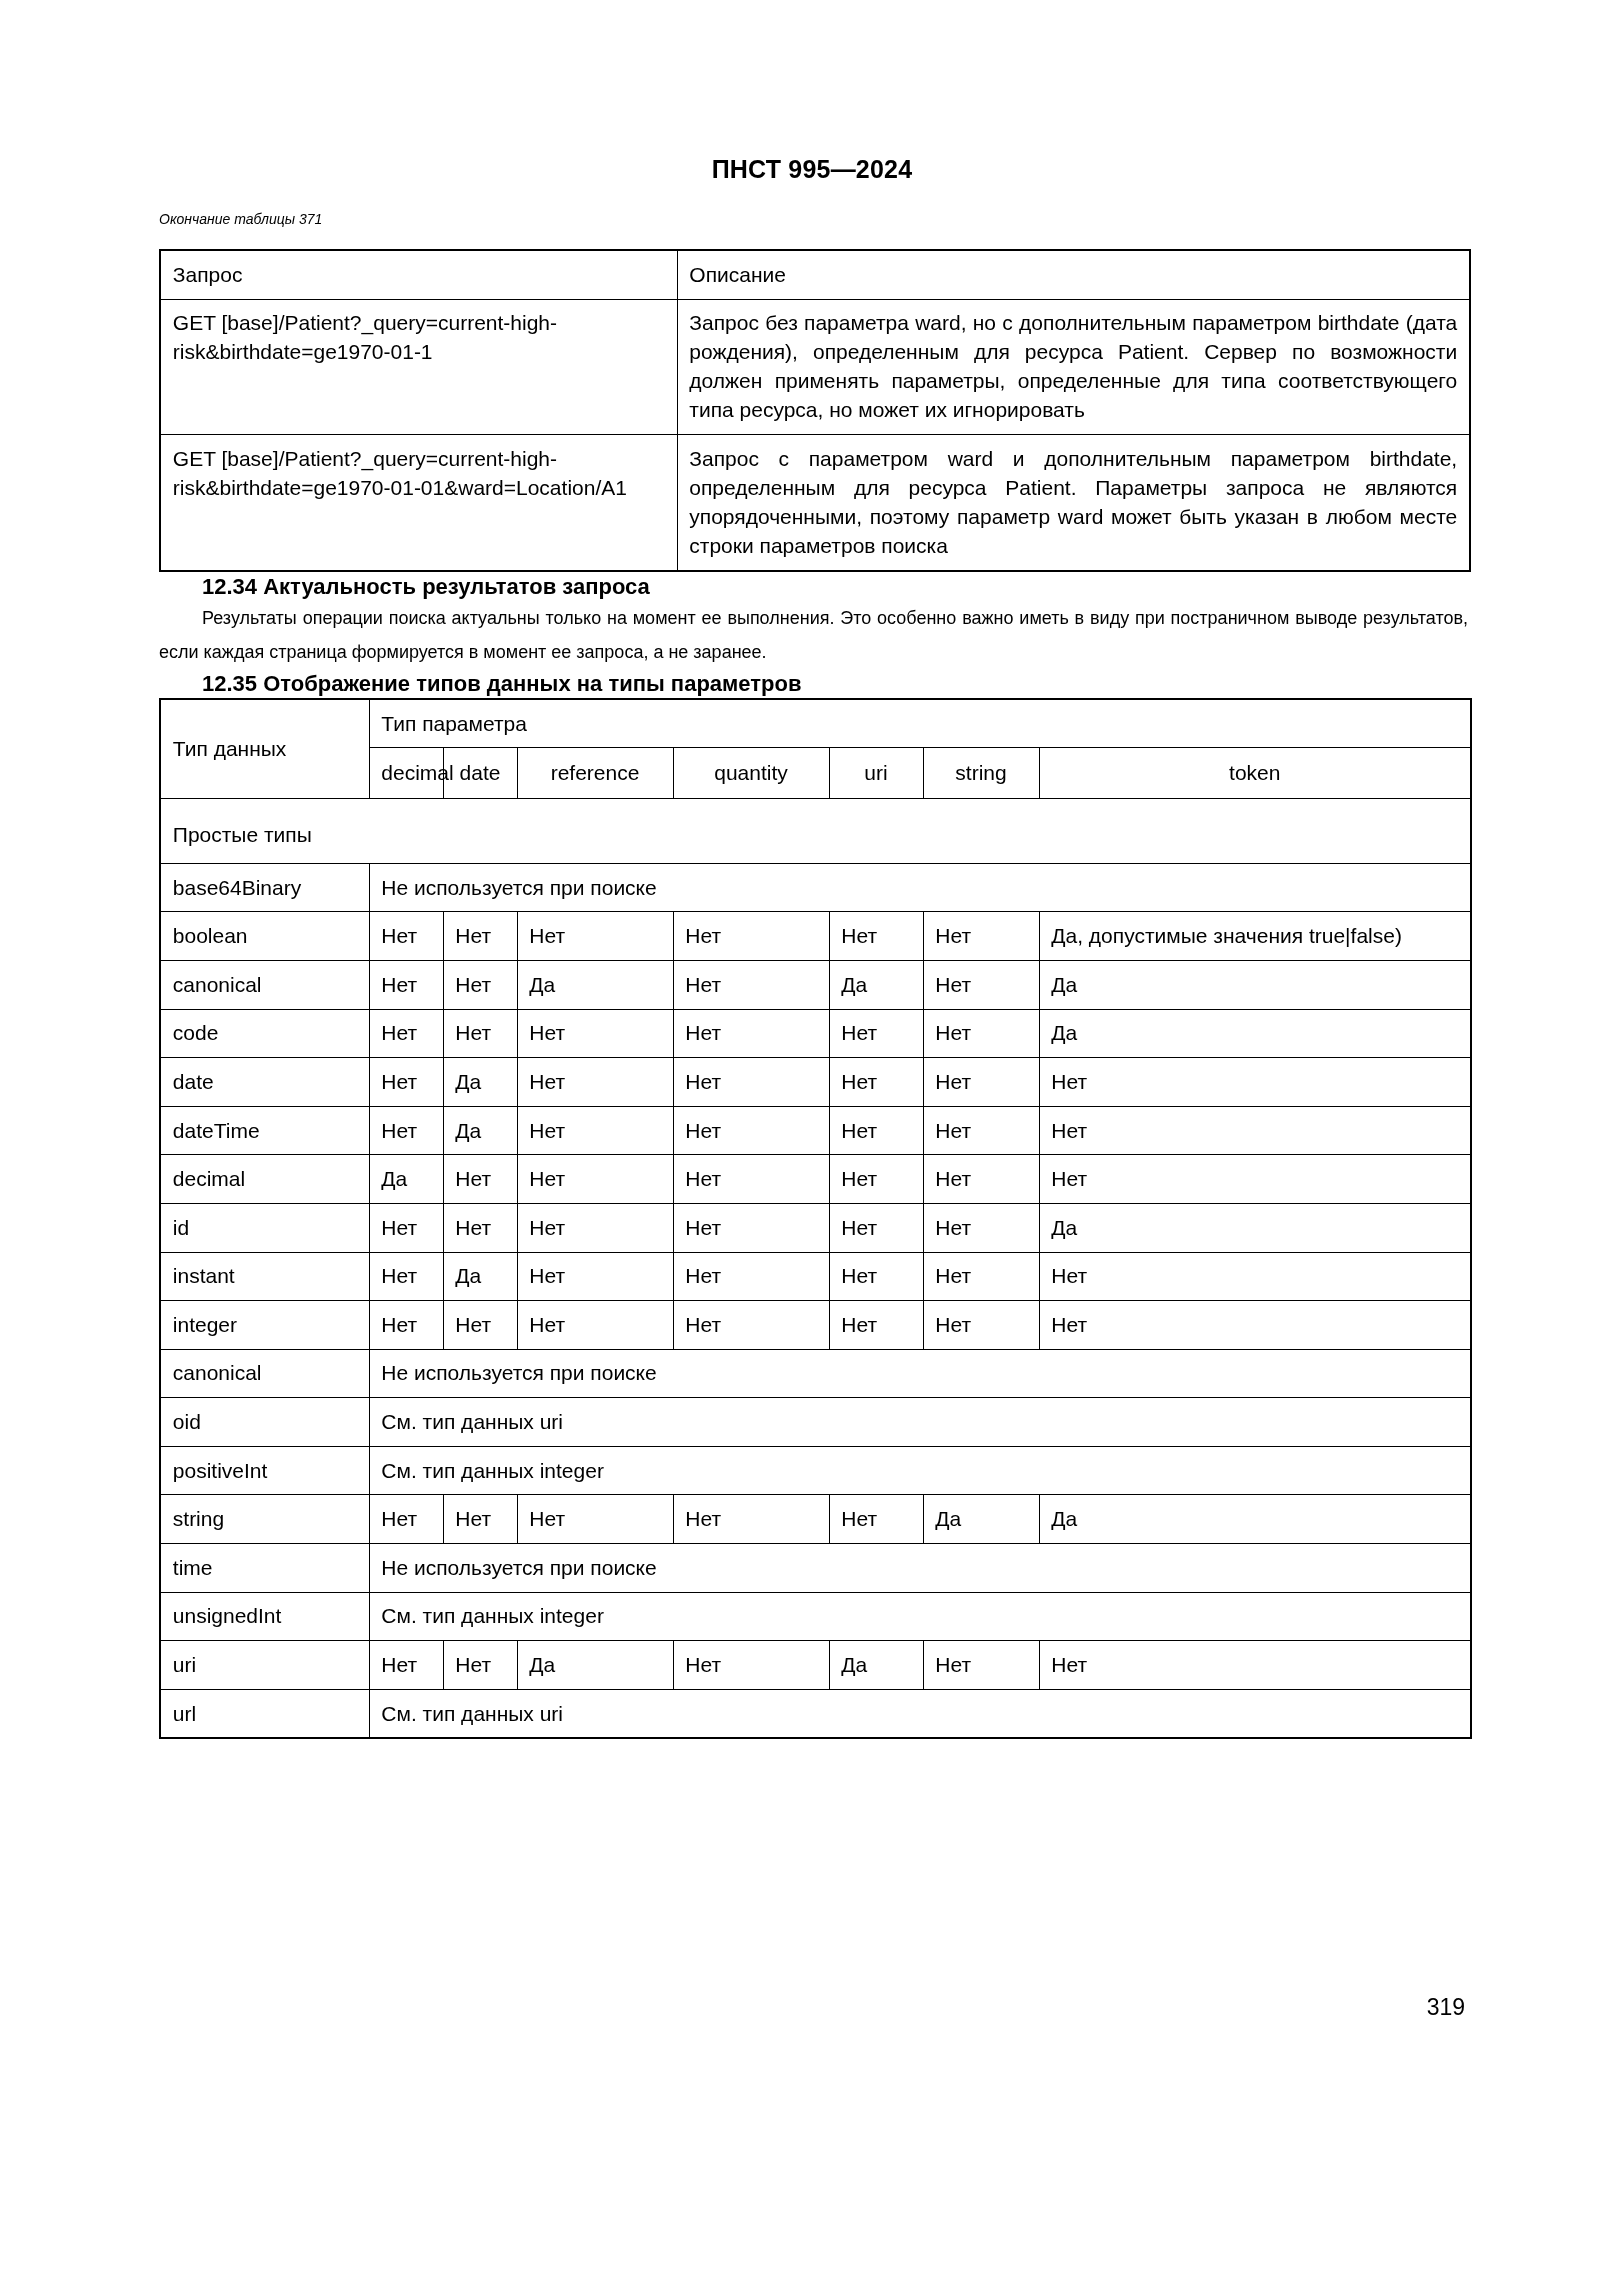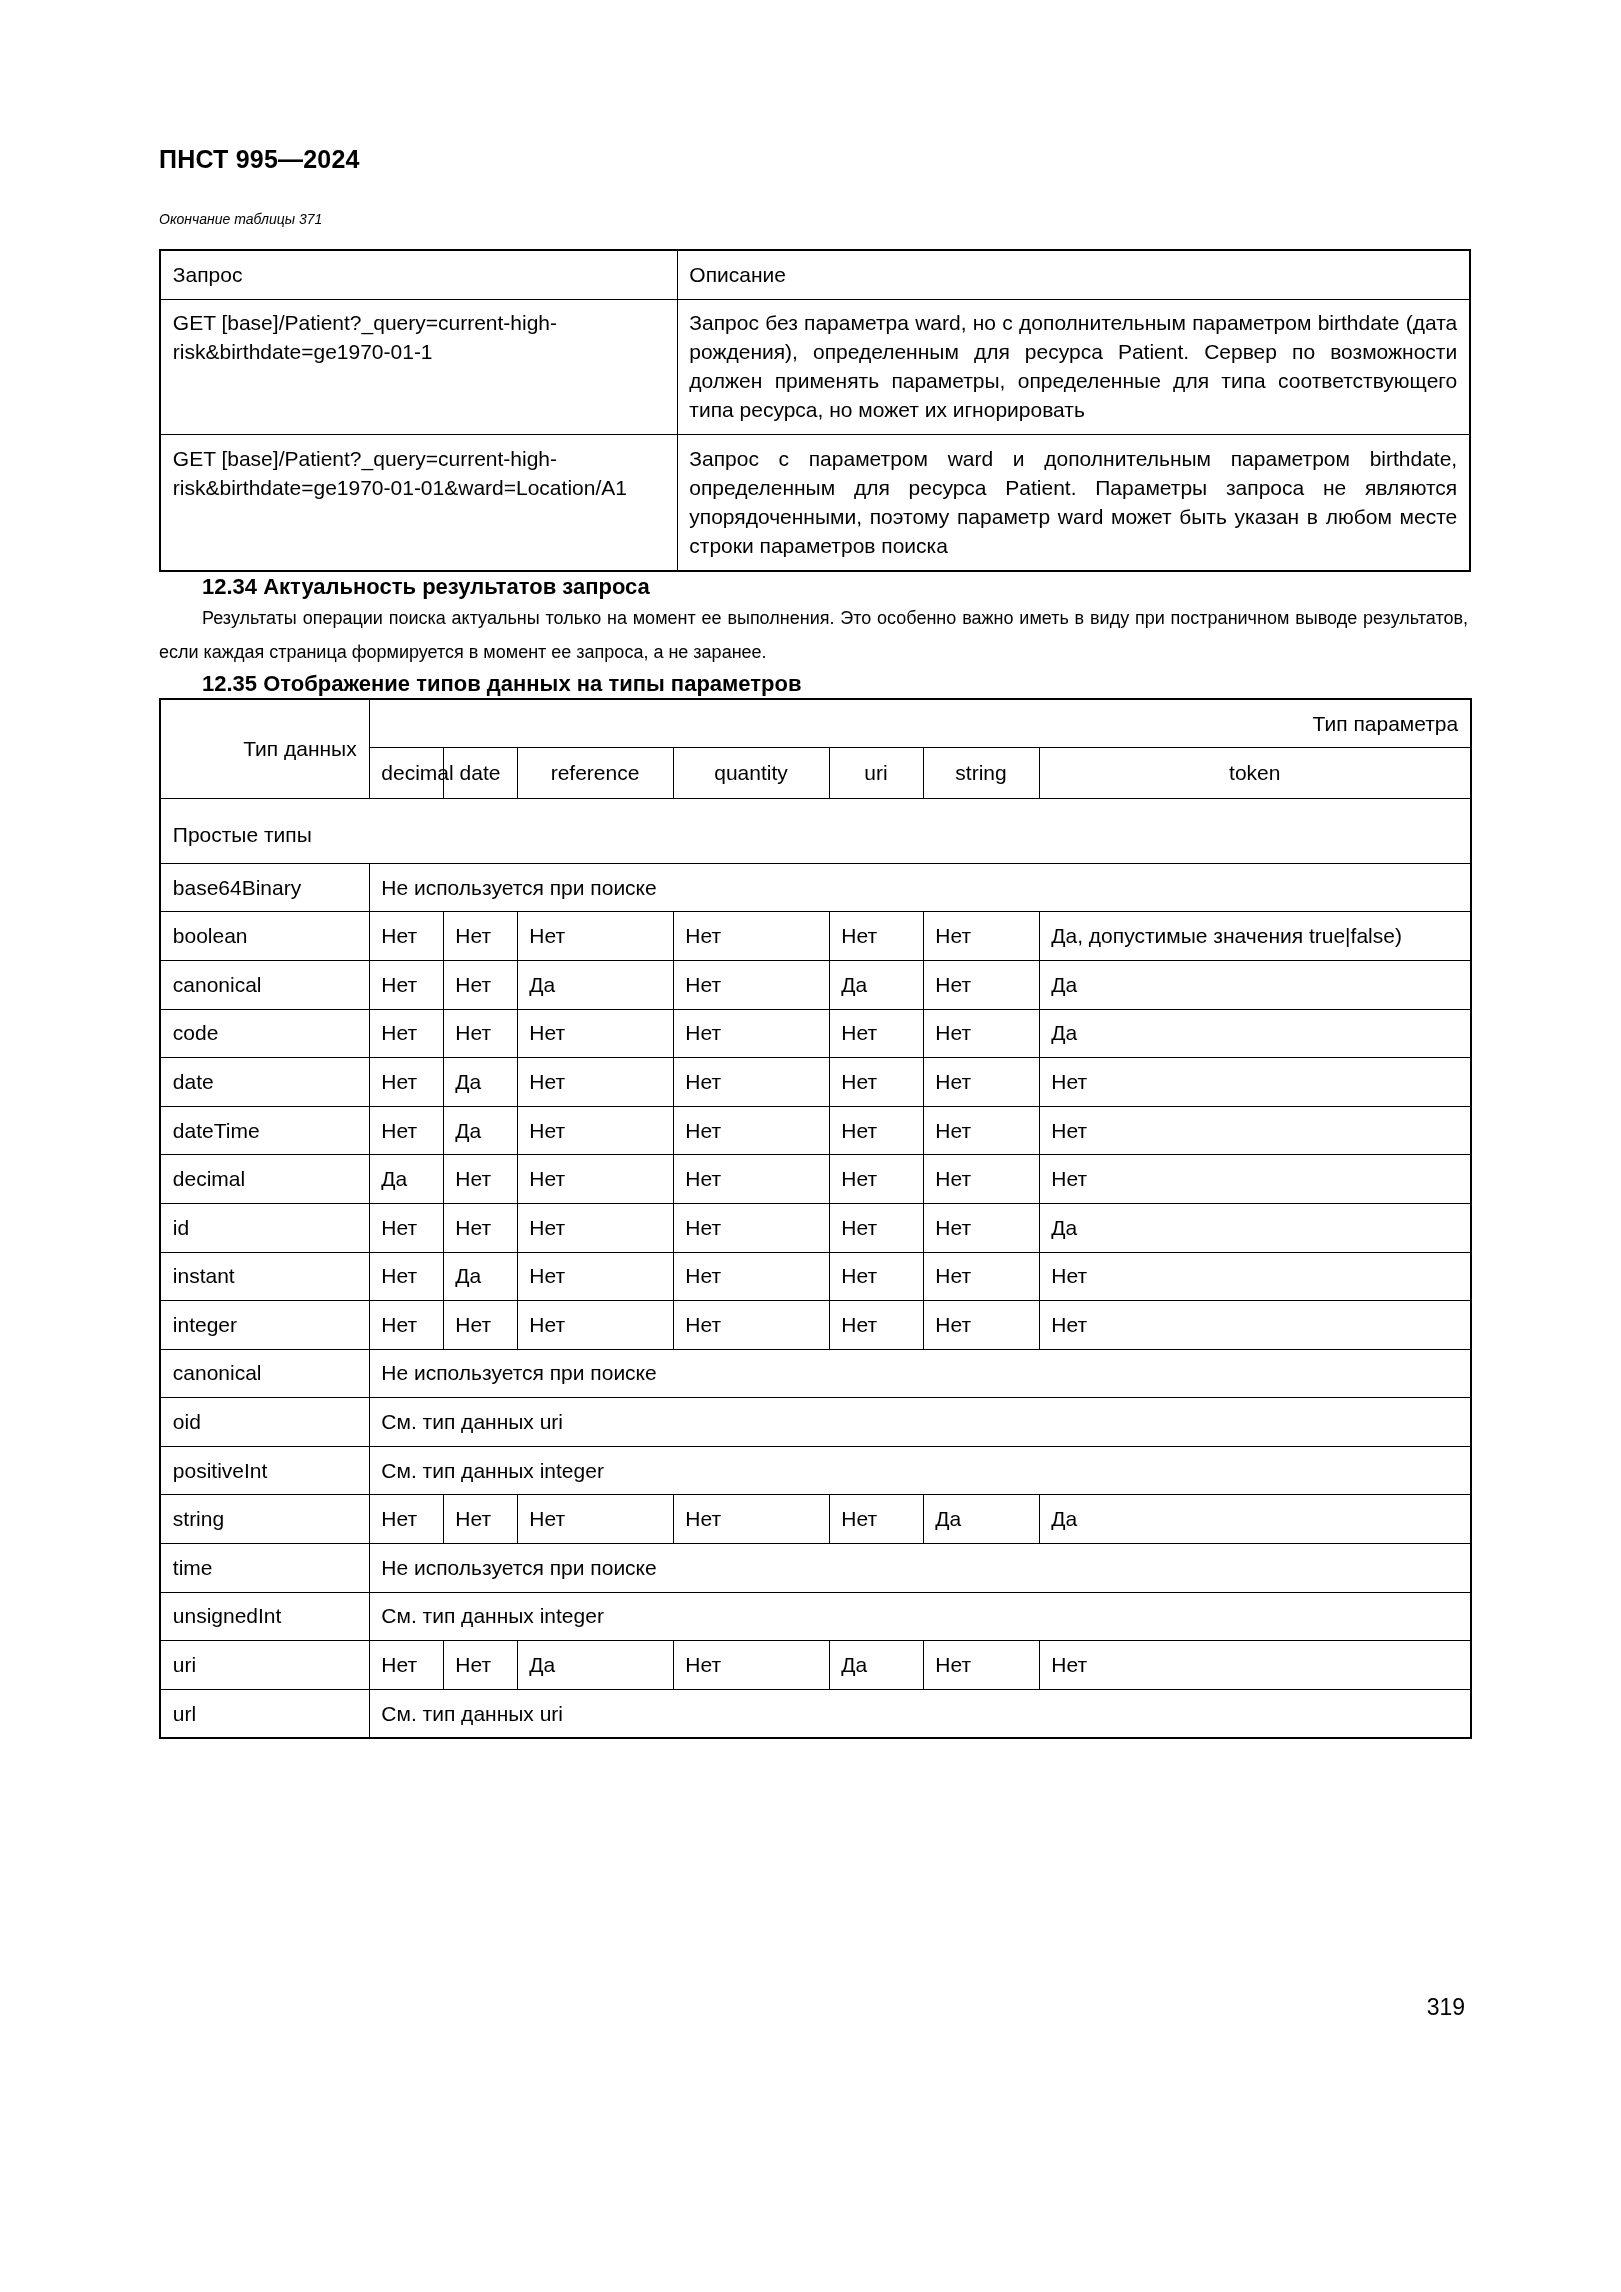--- a/index.html
+++ b/index.html
@@ -19,25 +19,25 @@
     margin: 0 auto;
     background: #ffffff;
     box-sizing: border-box;
     padding: 0;
     overflow: hidden;
   }
 
   
   .page-header {
     position: absolute;
-    top: 143px;
+    top: 153px;
     left: 159px;
     right: 156px;
     height: 33px;
-    text-align: left;
+    text-align: center;
     font-size: 25px;
     font-weight: bold;
     letter-spacing: 0.2px;
     line-height: 33px;
   }
 
   
   .content {
     position: absolute;
     left: 159px;
@@ -115,21 +115,21 @@
     letter-spacing: 4.1px;
   }
 
   
   .t372 {
     font-size: 21px;
     line-height: 28px;
   }
   .t372 th.col-type,
   .t372 th.group {
-    text-align: right;
+    text-align: left;
     vertical-align: middle;
   }
   .t372 th.sub {
     text-align: center;
     padding-top: 9.8px;
     padding-bottom: 10.8px;
   }
   .t372 td {
     padding-top: 10.8px;
     padding-bottom: 11.8px;

